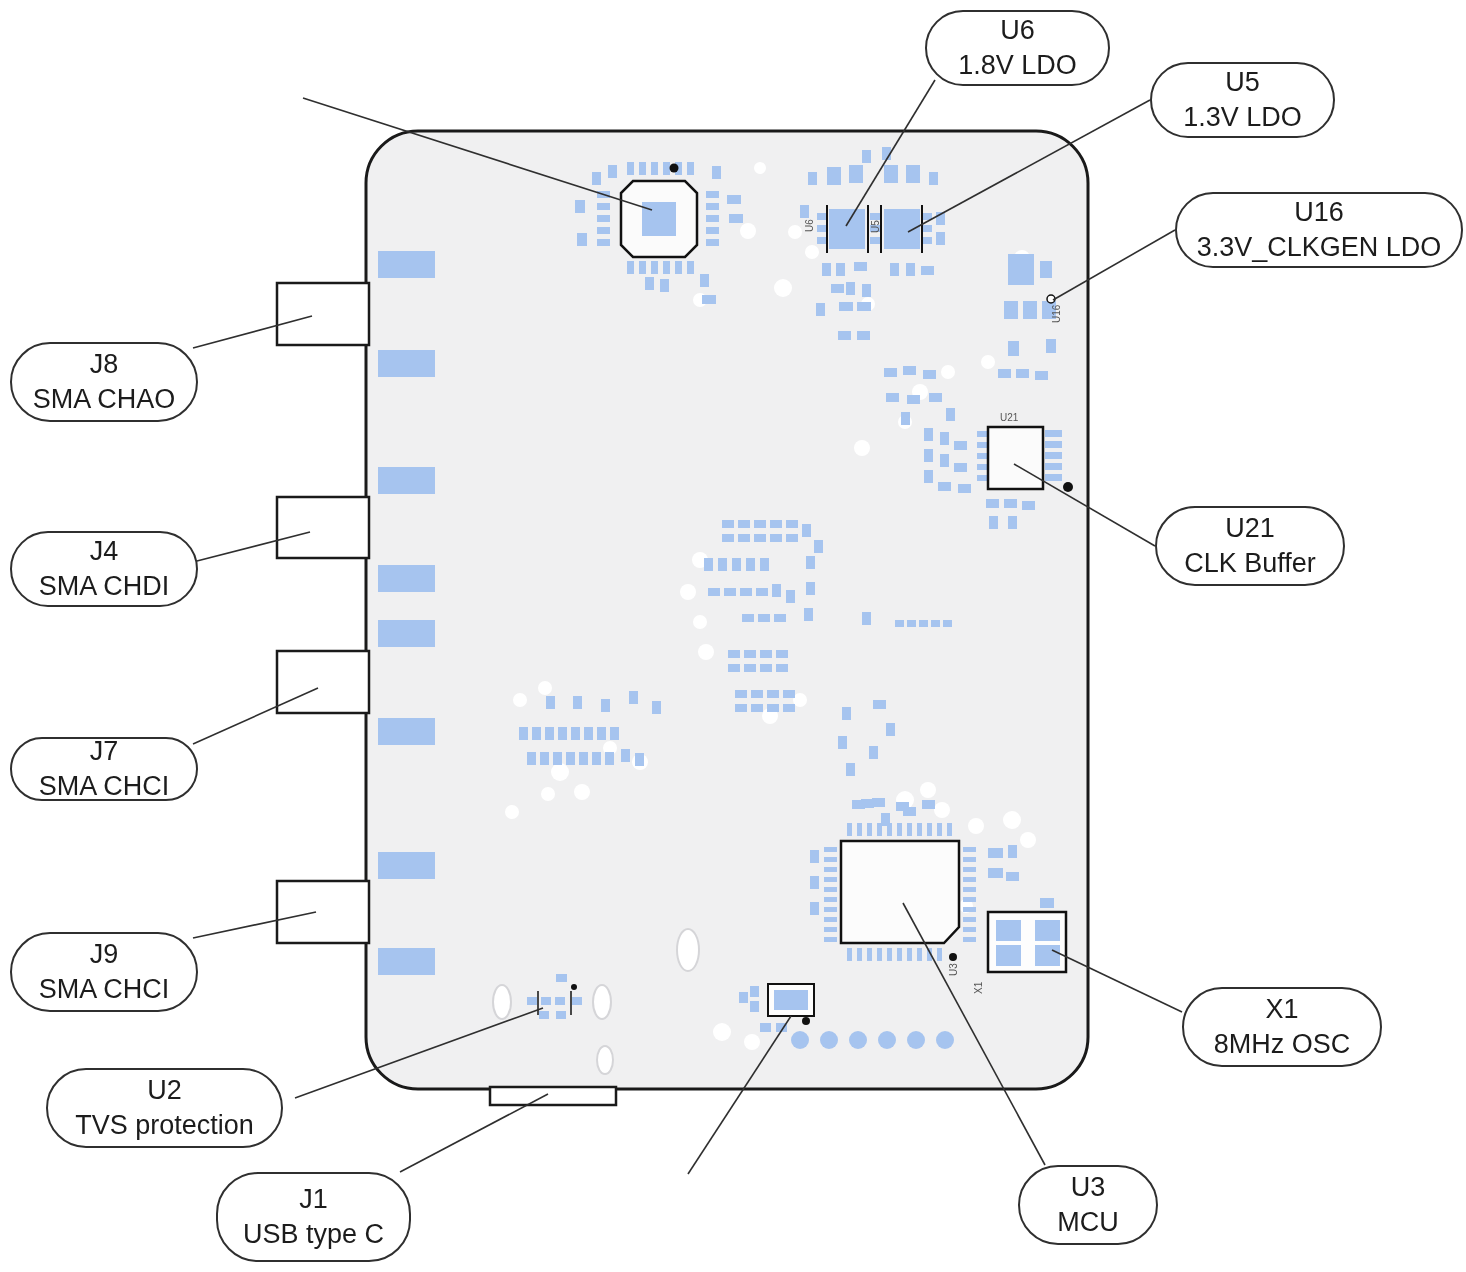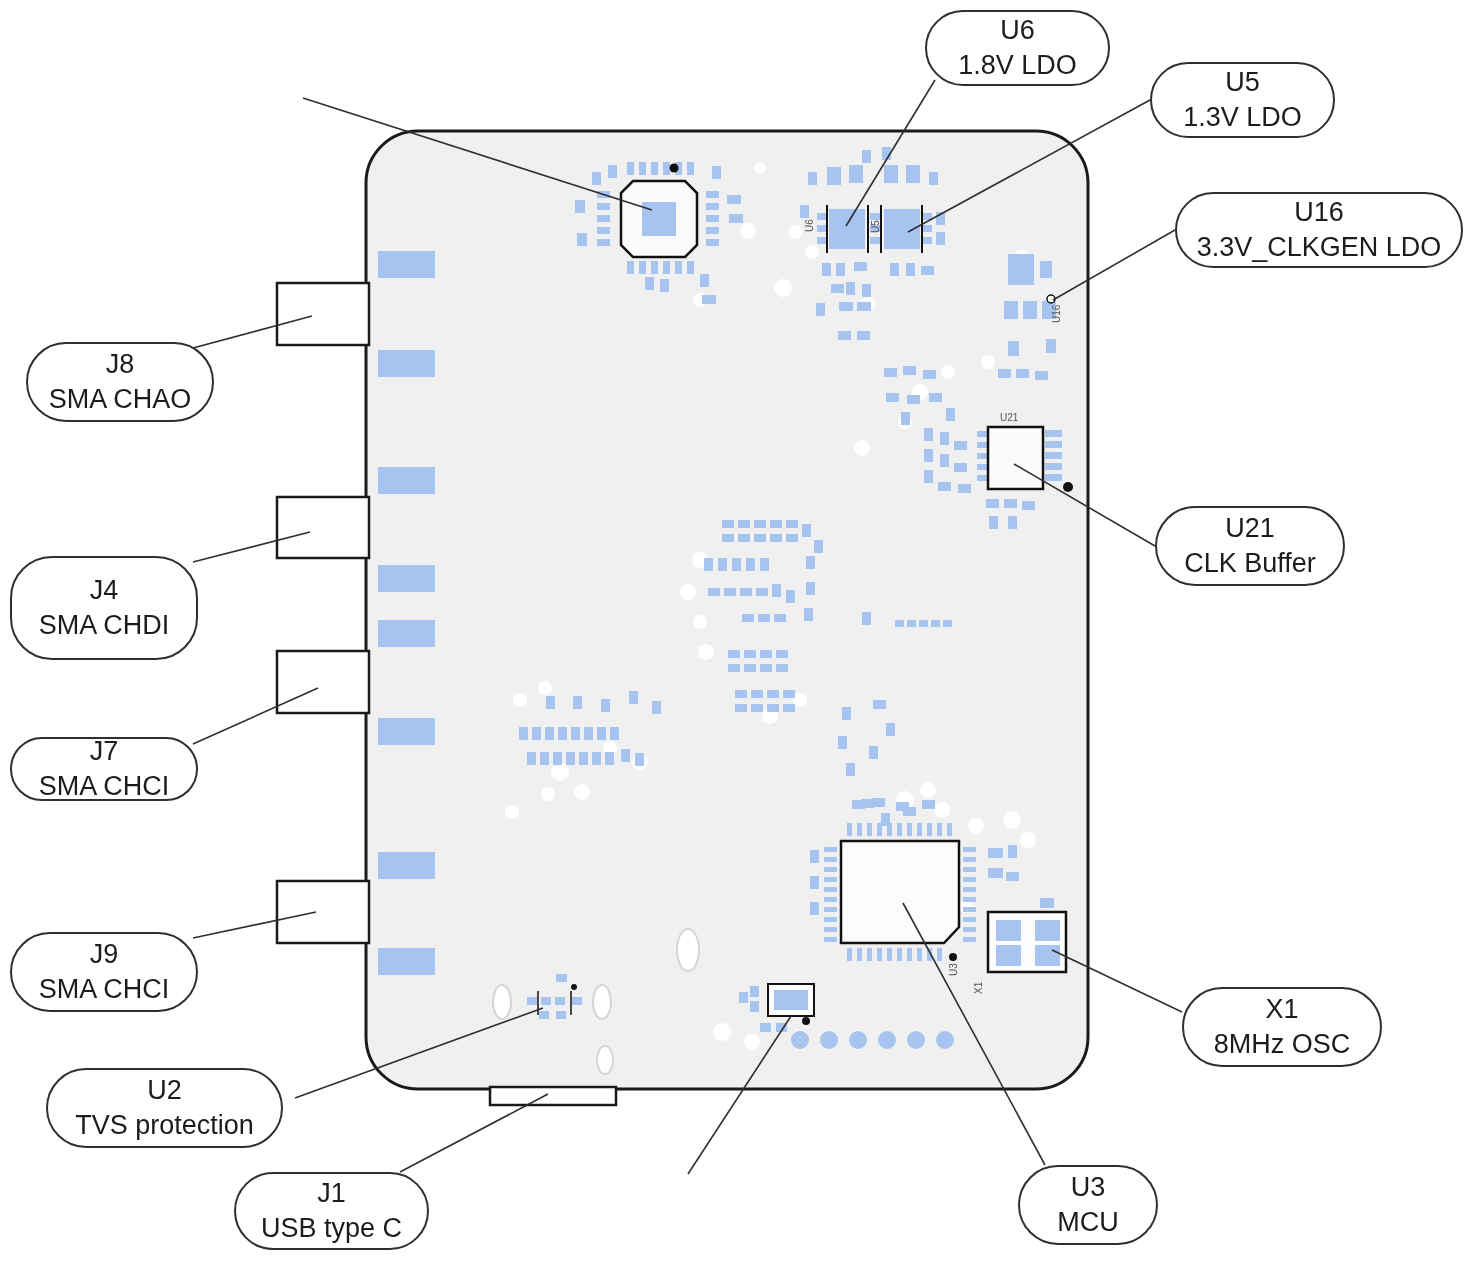--- a/index.html
+++ b/index.html
@@ -21,28 +21,28 @@
     text-align:center;
     color:#1c1c1c;
     font-size:27px;line-height:35px;
     box-sizing:border-box;
     z-index:2;
   }
   .co-u18{left:175px;top:55px;width:130px;height:80px}
   .co-u6{left:925px;top:10px;width:185px;height:76px}
   .co-u5{left:1150px;top:62px;width:185px;height:76px}
   .co-u16{left:1175px;top:192px;width:288px;height:76px}
-  .co-j8{left:26px;top:342px;width:188px;height:80px}
-  .co-j4{left:10px;top:556px;width:188px;height:104px}
+  .co-j8{left:10px;top:342px;width:188px;height:80px}
+  .co-j4{left:10px;top:531px;width:188px;height:76px}
   .co-u21{left:1155px;top:506px;width:190px;height:80px}
   .co-j7{left:10px;top:737px;width:188px;height:64px}
   .co-j9{left:10px;top:932px;width:188px;height:80px}
   .co-x1{left:1182px;top:987px;width:200px;height:80px}
   .co-u2{left:46px;top:1068px;width:237px;height:80px}
-  .co-j1{left:234px;top:1172px;width:195px;height:78px}
+  .co-j1{left:216px;top:1172px;width:195px;height:90px}
   .co-u4{left:540px;top:1172px;width:165px;height:78px}
   .co-u3{left:1018px;top:1165px;width:140px;height:80px}
   .silk{font-family:"Liberation Sans",sans-serif;font-size:10px;fill:#555;}
 </style>
 </head>
 <body>
 
 <div id="canvas">
 
 <svg id="board-svg" width="1466" height="1272" viewBox="0 0 1466 1272">

